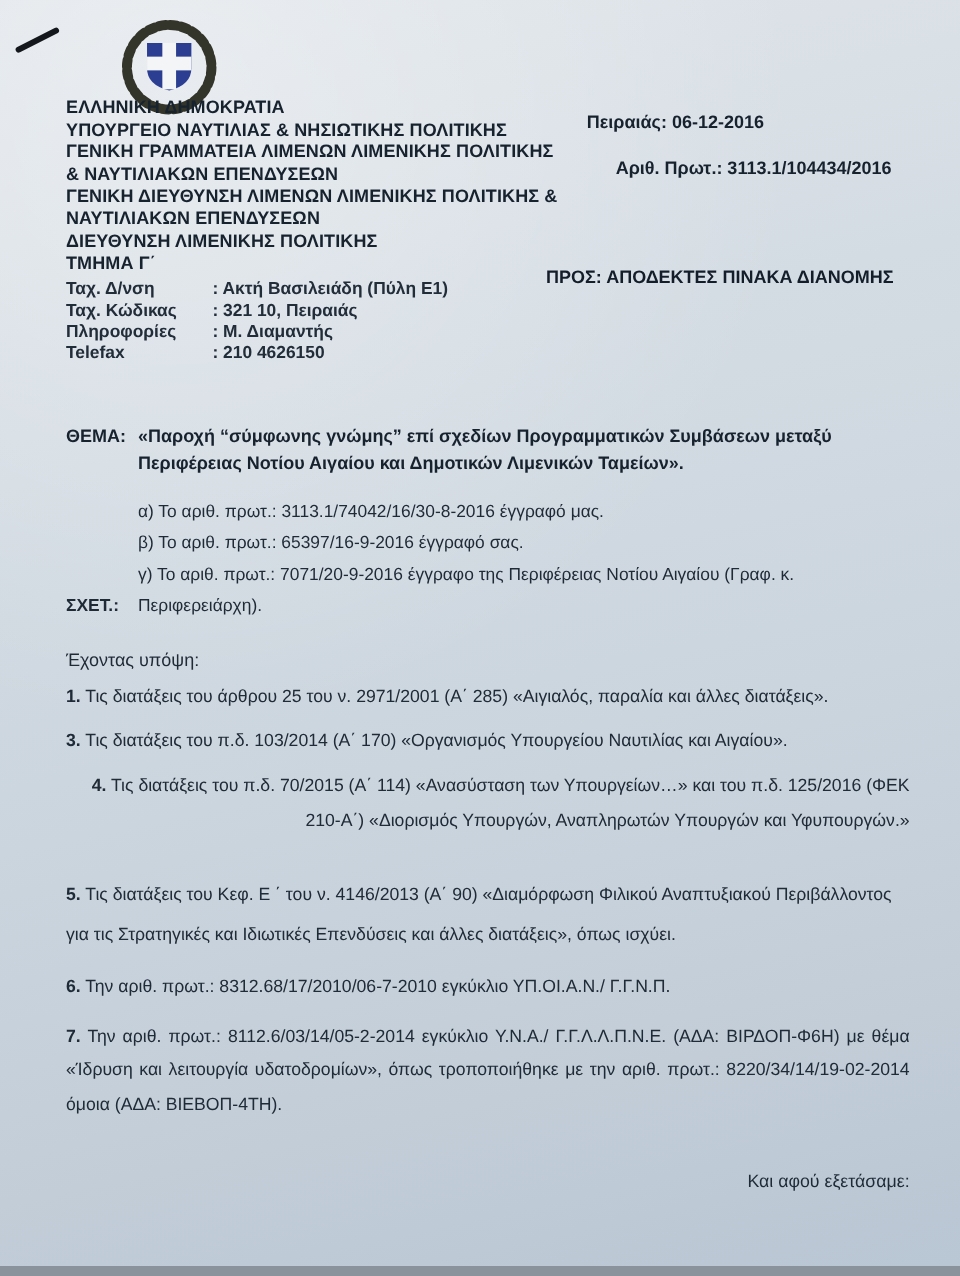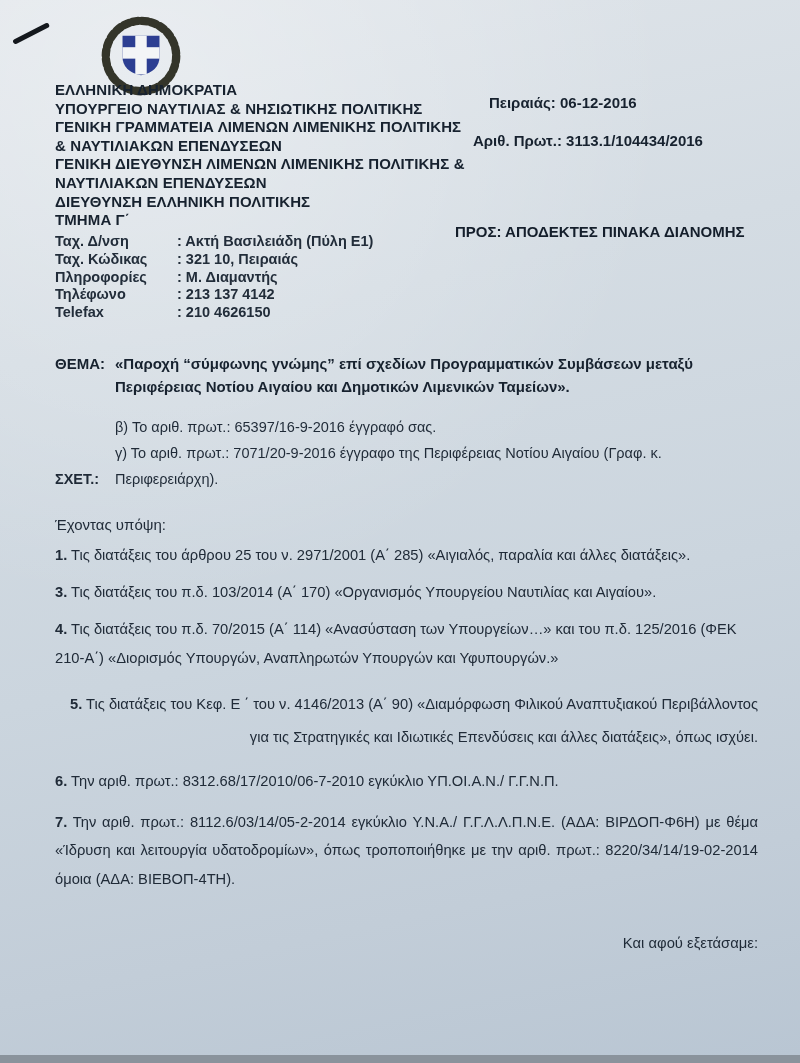--- a/index.html
+++ b/index.html
@@ -30,21 +30,21 @@
   
   .ministry { position:absolute; left:55px; top:81px; width:420px; }
   .ministry div {
     font-size:15px; font-weight:700; line-height:18.6px;
     color:#17222f; letter-spacing:0.1px; white-space:nowrap;
   }
 
   
   .meta { position:absolute; left:473px; top:94px; width:310px; }
   .meta-date { font-size:15px; font-weight:700; padding-left:16px; color:#17222f; }
-  .meta-protocol { font-size:15px; font-weight:700; margin-top:21px; color:#17222f; }
+  .meta-protocol { font-size:15px; font-weight:700; margin-top:21px; color:#17222f;text-align:center; }
   .to-line {
     position:absolute; left:455px; top:223px;
     font-size:15px; font-weight:700; color:#141e2b; white-space:nowrap;
   }
 
   
   .contact { position:absolute; left:55px; top:233px; width:360px; }
   .contact-row { display:grid; grid-template-columns:122px 1fr; font-size:14.5px; line-height:17.8px; color:#222d3a; }
   .contact-row .lab { font-weight:600; }
   .contact-row .val { font-weight:600; }
@@ -57,22 +57,22 @@
   .subject .txt { flex:1; }
 
   .refs { display:flex; margin-top:16px; font-size:14.5px; line-height:26px; color:#1f2a37;align-items:flex-end; }
   .refs .lab { width:60px; flex:0 0 60px; font-weight:700; }
   .refs .items div { font-weight:500; }
 
   .considering-heading { margin-top:24px; font-size:15px; font-weight:500; color:#1f2a37; }
 
   .c-item { margin-top:9px; font-size:14.7px; line-height:27.5px; color:#202b38; font-weight:500; }
   .c-item .num { font-weight:800; }
-  .c-item.two-line { line-height:29px; }
-  .c-item.loose { margin-top:15px; line-height:33px;text-align:right; }
+  .c-item.two-line { line-height:29px;text-align:right; }
+  .c-item.loose { margin-top:31px; line-height:33px; }
   .c-item.justify { text-align:justify; line-height:28.5px; margin-top:12px; }
 
   .examined-heading { margin-top:42px; font-size:14.8px; font-weight:500; color:#1f2a37;text-align:right; }
   .examined-intro { margin-top:12px; font-size:14.8px; line-height:29.5px; font-weight:500; color:#1f2a37; }
 </style>
 </head>
 <body>
 
 <div class="page">
 
@@ -87,21 +87,21 @@
     </svg>
   </div>
 
   <div class="ministry">
     <div>ΕΛΛΗΝΙΚΗ ΔΗΜΟΚΡΑΤΙΑ</div>
     <div>ΥΠΟΥΡΓΕΙΟ  ΝΑΥΤΙΛΙΑΣ &amp; ΝΗΣΙΩΤΙΚΗΣ ΠΟΛΙΤΙΚΗΣ</div>
     <div>ΓΕΝΙΚΗ ΓΡΑΜΜΑΤΕΙΑ ΛΙΜΕΝΩΝ  ΛΙΜΕΝΙΚΗΣ ΠΟΛΙΤΙΚΗΣ</div>
     <div>&amp; ΝΑΥΤΙΛΙΑΚΩΝ ΕΠΕΝΔΥΣΕΩΝ</div>
     <div>ΓΕΝΙΚΗ ΔΙΕΥΘΥΝΣΗ ΛΙΜΕΝΩΝ ΛΙΜΕΝΙΚΗΣ ΠΟΛΙΤΙΚΗΣ &amp;</div>
     <div>ΝΑΥΤΙΛΙΑΚΩΝ ΕΠΕΝΔΥΣΕΩΝ</div>
-    <div>ΔΙΕΥΘΥΝΣΗ ΕΛΛΗΝΙΚΗ ΠΟΛΙΤΙΚΗΣ</div>
+    <div>ΔΙΕΥΘΥΝΣΗ ΛΙΜΕΝΙΚΗΣ ΠΟΛΙΤΙΚΗΣ</div>
     <div>ΤΜΗΜΑ Γ΄</div>
   </div>
 
   <div class="meta">
     <div class="meta-date">Πειραιάς:   06-12-2016</div>
     <div class="meta-protocol">Αριθ. Πρωτ.: 3113.1/104434/2016</div>
   </div>
 
   <div class="to-line">ΠΡΟΣ: ΑΠΟΔΕΚΤΕΣ ΠΙΝΑΚΑ ΔΙΑΝΟΜΗΣ</div>
 
@@ -112,39 +112,36 @@
     </div>
     <div class="contact-row">
       <span class="lab">Ταχ. Κώδικας</span>
       <span class="val">: 321 10, Πειραιάς</span>
     </div>
     <div class="contact-row">
       <span class="lab">Πληροφορίες</span>
       <span class="val">:  Μ. Διαμαντής</span>
     </div>
     <div class="contact-row">
-      <span class="lab">Τηλέφωνο</span>
-      <span class="val">: 213 137 4142</span>
-    </div>
-    <div class="contact-row">
       <span class="lab">Telefax</span>
       <span class="val">: 210 4626150</span>
     </div>
   </div>
 
   <div class="doc-body">
 
     <div class="subject">
       <span class="lab">ΘΕΜΑ:</span>
       <span class="txt">«Παροχή “σύμφωνης γνώμης” επί σχεδίων Προγραμματικών Συμβάσεων μεταξύ Περιφέρειας Νοτίου Αιγαίου και Δημοτικών Λιμενικών Ταμείων».</span>
     </div>
 
     <div class="refs">
       <span class="lab">ΣΧΕΤ.:</span>
       <span class="items">
+        <div>α) Το αριθ. πρωτ.: 3113.1/74042/16/30-8-2016 έγγραφό μας.</div>
         <div>β) Το αριθ. πρωτ.: 65397/16-9-2016 έγγραφό σας.</div>
         <div>γ) Το αριθ. πρωτ.: 7071/20-9-2016 έγγραφο της Περιφέρειας Νοτίου Αιγαίου (Γραφ. κ. Περιφερειάρχη).</div>
       </span>
     </div>
 
     <div class="considering-heading">Έχοντας υπόψη:</div>
 
     <p class="c-item"><span class="num">1.</span><span> Τις διατάξεις του άρθρου 25 του ν. 2971/2001 (Α΄ 285) «Αιγιαλός, παραλία και άλλες διατάξεις».</span></p>
     <p class="c-item"><span class="num">3.</span><span> Τις διατάξεις του π.δ. 103/2014 (Α΄ 170) «Οργανισμός Υπουργείου Ναυτιλίας και Αιγαίου».</span></p>
     <p class="c-item two-line"><span class="num">4.</span><span> Τις διατάξεις του π.δ. 70/2015 (Α΄ 114) «Ανασύσταση των Υπουργείων…» και του π.δ.  125/2016 (ΦΕΚ 210-Α΄) «Διορισμός Υπουργών, Αναπληρωτών Υπουργών  και  Υφυπουργών.»</span></p>

